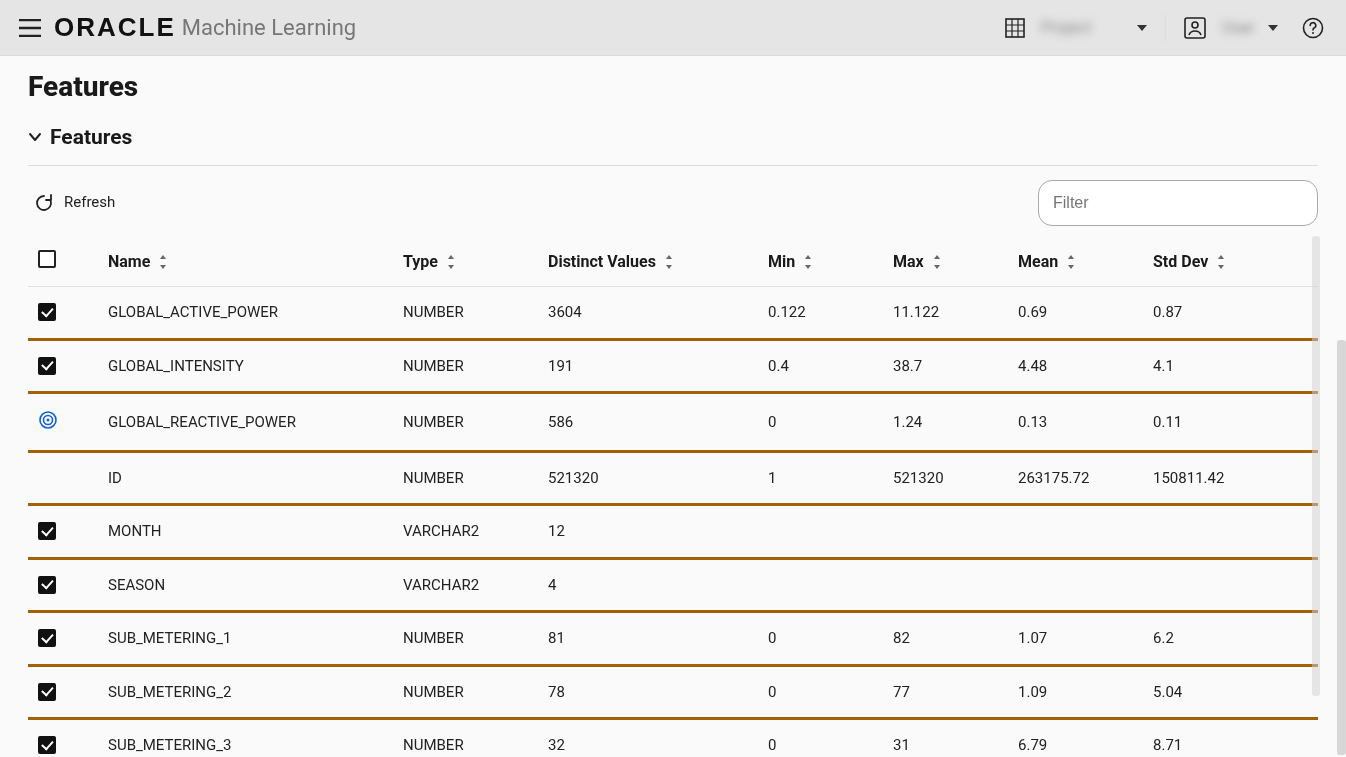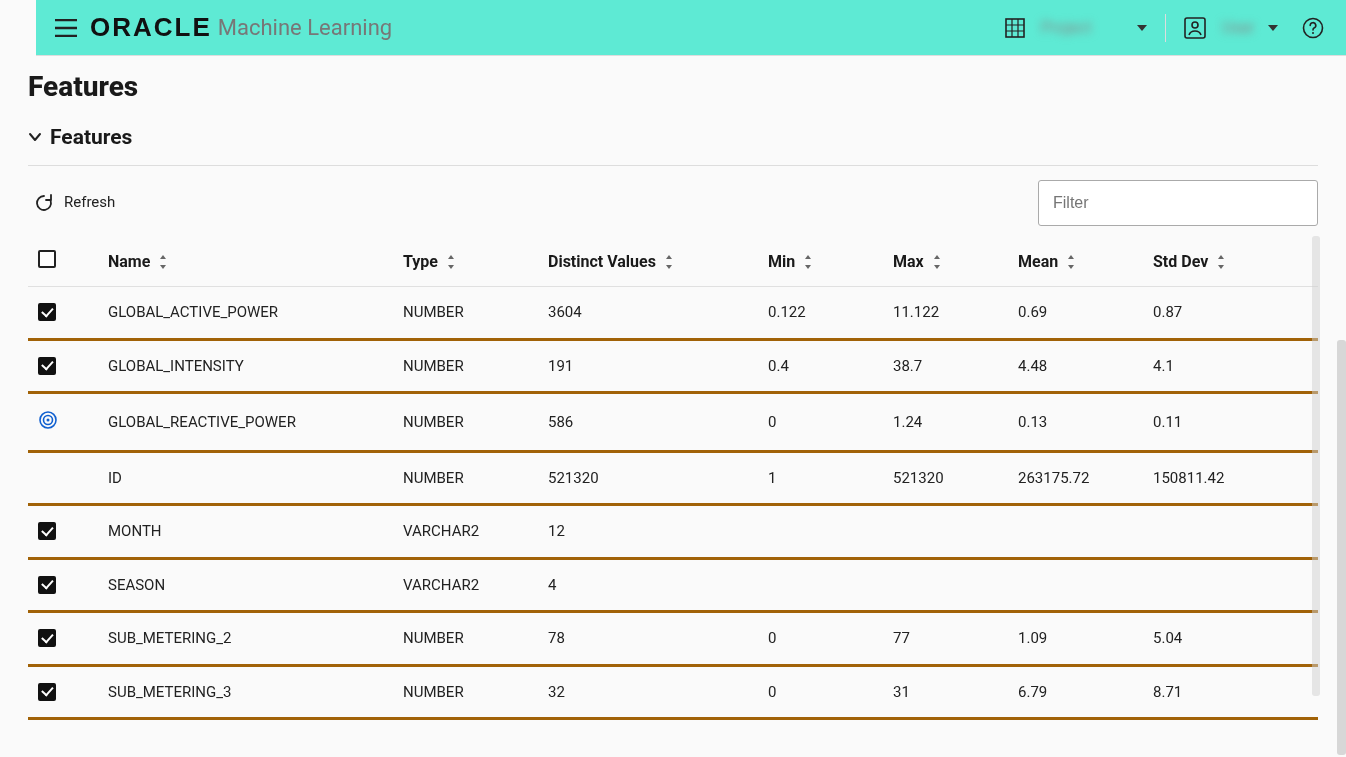--- a/index.html
+++ b/index.html
@@ -8,24 +8,23 @@
     font-family: -apple-system, BlinkMacSystemFont, "Segoe UI", Roboto, Helvetica, Arial, sans-serif;
     background: #fafafa;
     color: #1a1a1a;
     height: 100%;
   }
   
   .top-header {
     display: flex;
     align-items: center;
     height: 56px;
-    background: #5eead4;
+    background: #e5e5e5;
     border-bottom: 1px solid #ddd;
     padding: 0 14px 0 10px;
-    margin-left: 36px;
   }
   .hamburger {
     width: 40px; height: 40px;
     display: flex; align-items: center; justify-content: center;
     cursor: pointer;
   }
   .oracle-logo {
     font-family: "Segoe UI", Arial, sans-serif;
     font-weight: 800;
     font-size: 26px;
@@ -85,21 +84,21 @@
   .refresh-btn {
     display: flex; align-items: flex-start; gap: 10px;
     font-size: 15px; color: #222;
     cursor: pointer;
     padding: 8px 6px;
   }
   .toolbar-spacer { flex: 1; }
   .filter-input {
     width: 280px; height: 46px;
     border: 1px solid #aaa;
-    border-radius: 3px;
+    border-radius: 14px;
     padding: 8px 14px;
     font-size: 16px;
     outline: none;
     background: #fff;
   }
 
   
   .table-wrap { position: relative; }
   table.features {
     width: 100%;
@@ -353,20 +352,30 @@
               <td>SEASON</td>
               <td>VARCHAR2</td>
               <td>4</td>
               <td></td>
               <td></td>
               <td></td>
               <td></td>
             </tr>
             <tr>
               <td><span class="chk checked"></span></td>
+              <td>SUB_METERING_1</td>
+              <td>NUMBER</td>
+              <td>81</td>
+              <td>0</td>
+              <td>82</td>
+              <td>1.07</td>
+              <td>6.2</td>
+            </tr>
+            <tr>
+              <td><span class="chk checked"></span></td>
               <td>SUB_METERING_2</td>
               <td>NUMBER</td>
               <td>78</td>
               <td>0</td>
               <td>77</td>
               <td>1.09</td>
               <td>5.04</td>
             </tr>
             <tr>
               <td><span class="chk checked"></span></td>

